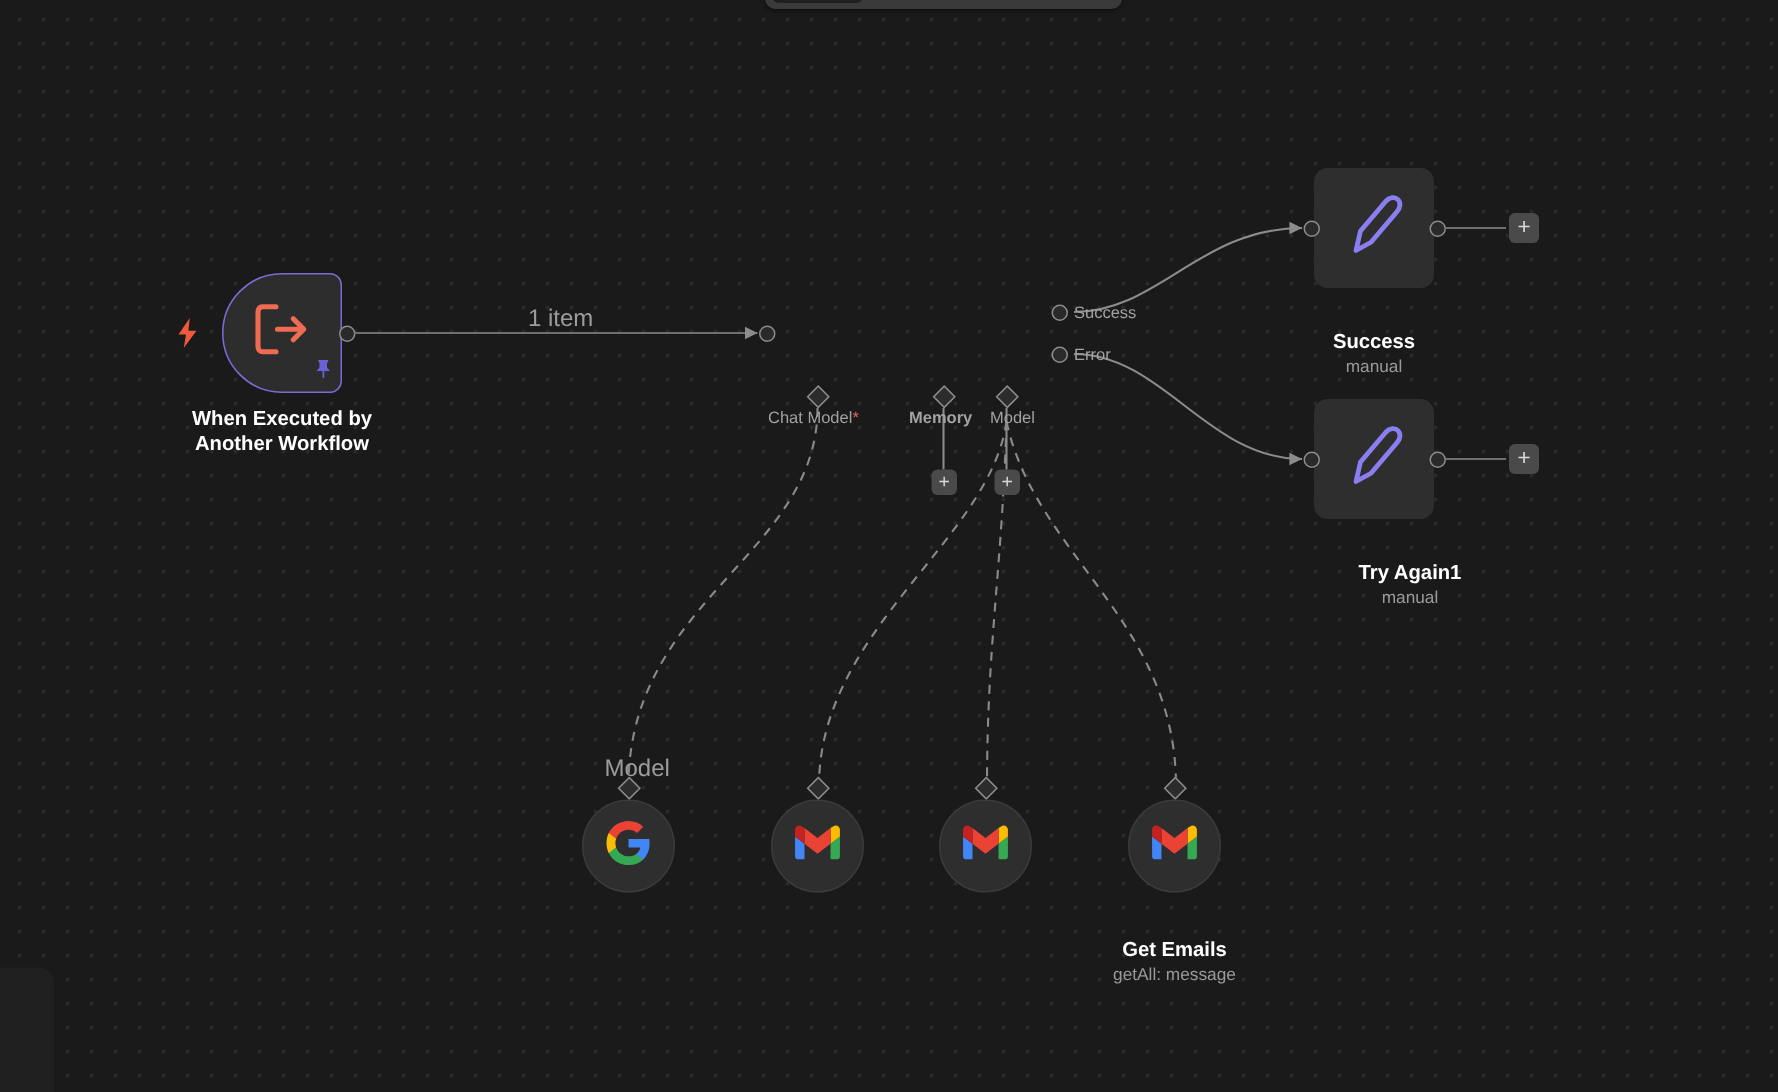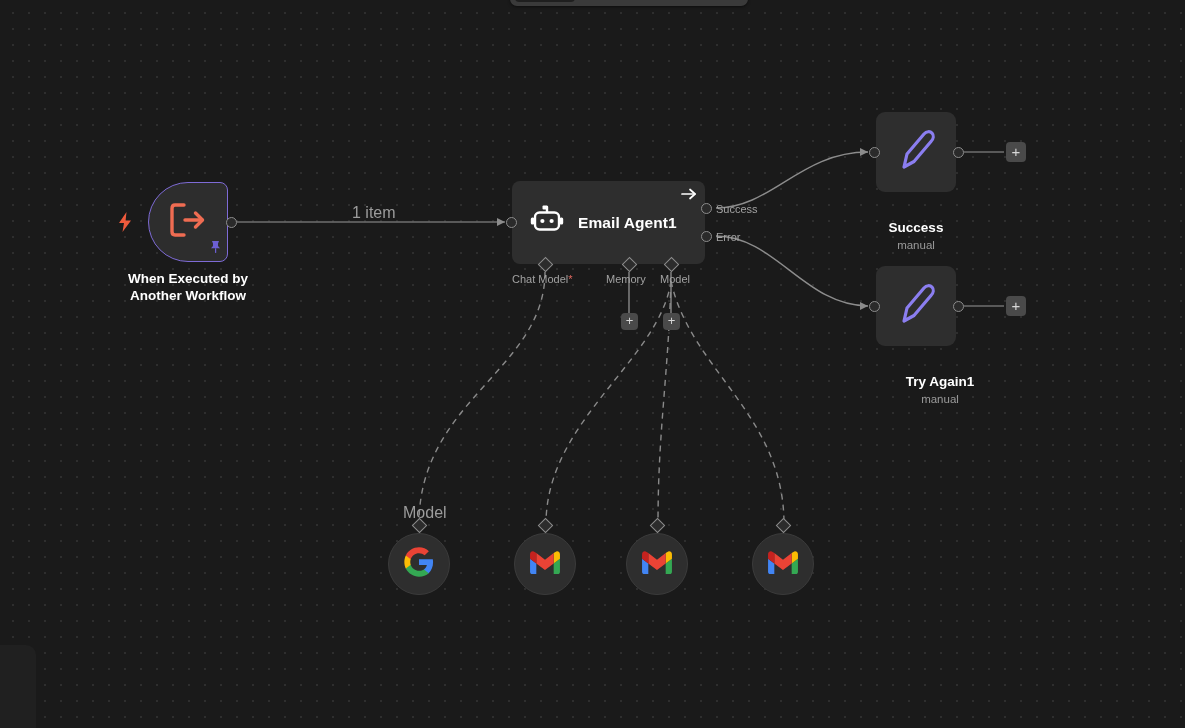--- a/index.html
+++ b/index.html
@@ -276,56 +276,36 @@
         <rect x="6" y="8.3" width="1.2" height="4.6" fill="#6c5fd4"></rect>
       </svg>
     </span>
   </div>
   <div class="endpoint" style="left:226px; top:217px;"></div>
   <div class="caption" style="left:88px; top:270px; width:200px;text-align:center;">When Executed by
 Another Workflow</div>
 
   <div class="edge-label" style="left:352px; top:204px;">1 item</div>
 
-  <div class="agent-node">
-    <span class="agent-icon">
-      <svg width="34" height="32" viewBox="0 0 34 32">
-        <path d="M17,2 L17,7" stroke="#ffffff" stroke-width="2.4" stroke-linecap="round"></path>
-        <rect x="12.5" y="0.5" width="5" height="4" rx="1" fill="#ffffff"></rect>
-        <rect x="5" y="7.5" width="24" height="17" rx="4.5" stroke="#ffffff" stroke-width="2.4" fill="none"></rect>
-        <rect x="0.8" y="12.5" width="3.6" height="7" rx="1.6" fill="#ffffff"></rect>
-        <rect x="29.6" y="12.5" width="3.6" height="7" rx="1.6" fill="#ffffff"></rect>
-        <circle cx="12.4" cy="16" r="2.1" fill="#ffffff"></circle>
-        <circle cx="21.6" cy="16" r="2.1" fill="#ffffff"></circle>
-      </svg>
-    </span>
-    <span class="agent-label">Email Agent1</span>
-    <span class="corner-arrow">
-      <svg width="16" height="14" viewBox="0 0 16 14">
-        <path d="M1,7 L14,7" stroke="#ffffff" stroke-width="1.7" stroke-linecap="round"></path>
-        <path d="M9,2.5 L14,7 L9,11.5" stroke="#ffffff" stroke-width="1.7" fill="none" stroke-linecap="round" stroke-linejoin="round"></path>
-      </svg>
-    </span>
-  </div>
 
   <div class="endpoint" style="left:506px; top:217px;"></div>
 
   <div class="endpoint" style="left:701px; top:203px;"></div>
   <div class="endpoint" style="left:701px; top:231px;"></div>
   <div class="port-label" style="left:716px; top:203px;">Success</div>
   <div class="port-label" style="left:716px; top:231px;">Error</div>
 
   <div class="diamond" style="left:540px; top:259px;"></div>
   <div class="diamond" style="left:624px; top:259px;"></div>
   <div class="diamond" style="left:666px; top:259px;"></div>
 
   <div class="port-label" style="left:512px; top:273px;">
     <span>Chat Model</span><span class="req">*</span>
   </div>
-  <div class="port-label" style="left:606px; top:273px;">Memory</div>
+  <div class="port-label" style="left:606px; top:273px;font-weight:bold;">Memory</div>
   <div class="port-label" style="left:660px; top:273px;">Model</div>
 
   <div class="plus-btn small" style="left:621px; top:313px;">+</div>
   <div class="plus-btn small" style="left:663px; top:313px;">+</div>
 
   <div class="square-node" style="left:876px; top:112px;">
     <span>
       <svg width="44" height="46" viewBox="0 0 44 46">
         <path d="M10,40 L13,27 L30,7 C32.5,4.3 36,4 38,6.1 C40,8.2 39.6,11.8 37,14.5 L20,34.5 Z" stroke="#8b7ef0" stroke-width="3.2" fill="none" stroke-linejoin="round"></path>
       </svg>
@@ -398,14 +378,18 @@
     <span>
       <svg width="30" height="23" viewBox="0 0 52 40">
         <path fill="#4285F4" d="M3.6,40h7.3V21.8L0,13.3v23.1C0,38.4,1.6,40,3.6,40z"></path>
         <path fill="#34A853" d="M41.1,40h7.3c2,0,3.6-1.6,3.6-3.6V13.3L41.1,21.8V40z"></path>
         <path fill="#FBBC04" d="M41.1,3.6v18.2L52,13.3V5.5c0-4.1-4.6-6.4-7.9-3.9L41.1,3.6z"></path>
         <path fill="#EA4335" d="M10.9,21.8V3.6L26,15l15.1-11.4v18.2L26,33.2z"></path>
         <path fill="#C5221F" d="M0,5.5v7.8l10.9,8.5V3.6L7.9,1.6C4.6-0.9,0,1.4,0,5.5z"></path>
       </svg>
     </span>
   </div>
+  <div class="caption" style="left:708px; top:607px; width:150px;">
+    <span>Get Emails</span>
+    <span class="sub">getAll: message</span>
+  </div>
 
 </div>
 
 </body></html>

